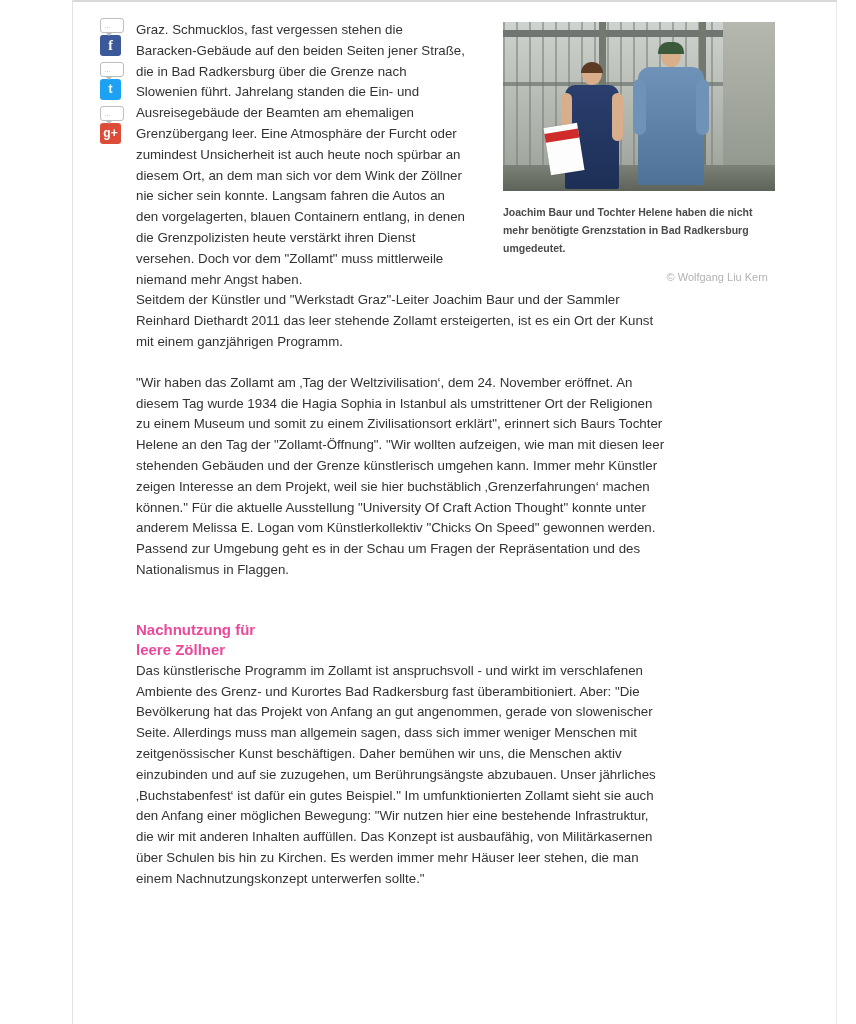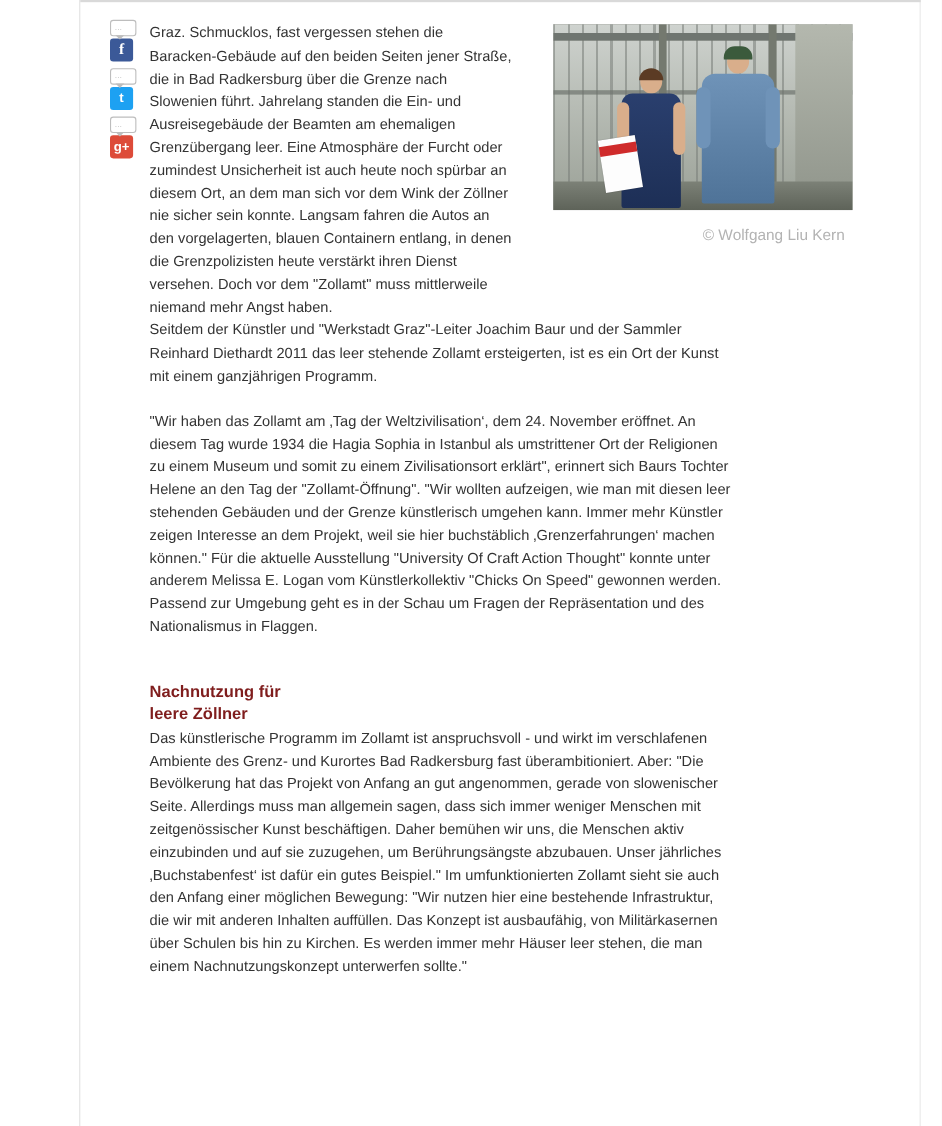--- a/index.html
+++ b/index.html
@@ -110,21 +110,21 @@
   .para-gap { height: 20px; }
   .lead {
     width: 330px;
   }
   .wide { width: 530px; }
 
   h2.subhead {
     font-size: 15px;
     line-height: 18px;
     font-weight: bold;
-    color: #7f1d1d;
+    color: #ec4899;
     margin: 0 0 2px 0;
   }
 
   
   .figure {
     position: absolute;
     left: 503px;
     top: 22px;
     width: 272px;
   }
@@ -223,21 +223,21 @@
   }
   .figure .caption {
     font-size: 10.5px;
     line-height: 18px;
     font-weight: bold;
     color: #4b4b4b;
     margin-top: 12px;
     width: 265px;
   }
   .figure .credit {
-    font-size: 14px;
+    font-size: 11px;
     color: #b3b3b3;
     text-align: right;
     margin-top: 14px;
     width: 265px;
   }
 </style>
 </head>
 <body>
 
 <div id="page">
@@ -292,20 +292,21 @@
         <div class="head"></div>
         <div class="cap"></div>
         <div class="arm-l"></div>
         <div class="arm-r"></div>
         <div class="body"></div>
       </div>
       <div class="flyer">
         <div class="band"></div>
       </div>
     </div>
+    <div class="caption">Joachim Baur und Tochter Helene haben die nicht mehr benötigte Grenzstation in Bad Radkersburg umgedeutet.</div>
     <div class="credit">© Wolfgang Liu Kern</div>
   </div>
 
   <div class="col">
     <p class="lead">Graz. Schmucklos, fast vergessen stehen die Baracken-Gebäude auf den beiden Seiten jener Straße, die in Bad Radkersburg über die Grenze nach Slowenien führt. Jahrelang standen die Ein- und Ausreisegebäude der Beamten am ehemaligen Grenzübergang leer. Eine Atmosphäre der Furcht oder zumindest Unsicherheit ist auch heute noch spürbar an diesem Ort, an dem man sich vor dem Wink der Zöllner nie sicher sein konnte. Langsam fahren die Autos an den vorgelagerten, blauen Containern entlang, in denen die Grenzpolizisten heute verstärkt ihren Dienst versehen. Doch vor dem "Zollamt" muss mittlerweile niemand mehr Angst haben.</p>
     <p class="wide">Seitdem der Künstler und "Werkstadt Graz"-Leiter Joachim Baur und der Sammler Reinhard Diethardt 2011 das leer stehende Zollamt ersteigerten, ist es ein Ort der Kunst mit einem ganzjährigen Programm.</p>
     <div class="para-gap"></div>
     <p class="wide">"Wir haben das Zollamt am ‚Tag der Weltzivilisation‘, dem 24. November eröffnet. An diesem Tag wurde 1934 die Hagia Sophia in Istanbul als umstrittener Ort der Religionen zu einem Museum und somit zu einem Zivilisationsort erklärt", erinnert sich Baurs Tochter Helene an den Tag der "Zollamt-Öffnung". "Wir wollten aufzeigen, wie man mit diesen leer stehenden Gebäuden und der Grenze künstlerisch umgehen kann. Immer mehr Künstler zeigen Interesse an dem Projekt, weil sie hier buchstäblich ‚Grenzerfahrungen‘ machen können." Für die aktuelle Ausstellung "University Of Craft Action Thought" konnte unter anderem Melissa E. Logan vom Künstlerkollektiv "Chicks On Speed" gewonnen werden. Passend zur Umgebung geht es in der Schau um Fragen der Repräsentation und des Nationalismus in Flaggen.</p>
     <div class="para-gap"></div>
     <div class="para-gap"></div>

